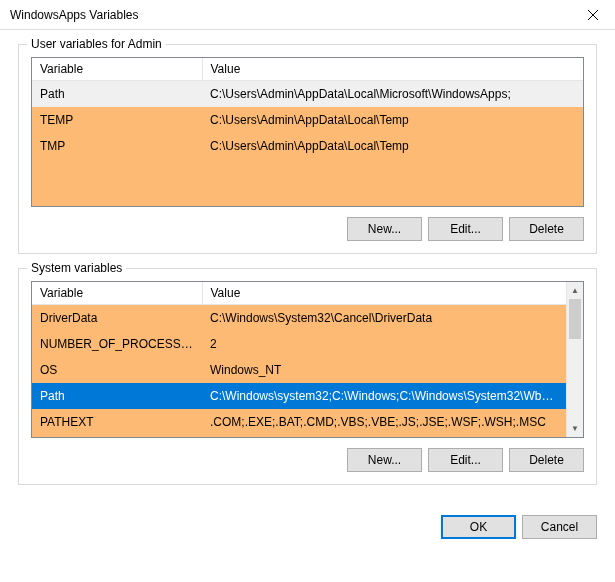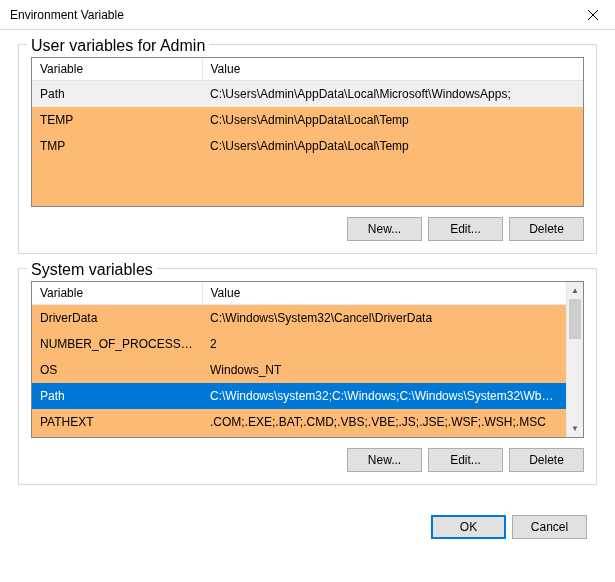--- a/index.html
+++ b/index.html
@@ -39,21 +39,21 @@
     margin-bottom: 14px;
     padding: 12px;
     position: relative;
   }
   .groupbox-label {
     position: absolute;
     top: -8px;
     left: 8px;
     background: #fff;
     padding: 0 4px;
-    font-size: 16px;
+    font-size: 12px;
   }
   .table-wrap {
     border: 1px solid #828790;
     background: #fdba74;
     height: 150px;
     margin-bottom: 10px;
     position: relative;
     display: flex;
   }
   .table-wrap.vars2 { height: 157px; }
@@ -128,28 +128,28 @@
     cursor: pointer;
   }
   button.win.default {
     border: 2px solid #0078d7;
     background: #e1e1e1;
   }
   .footer {
     display: flex;
     justify-content: flex-end;
     gap: 6px;
-    padding: 6px 28px 12px 18px;
+    padding: 6px 18px 12px 18px;
   }
 </style>
 </head>
 <body>
 
 <div class="titlebar">
-  <span class="titlebar-title">Environment Variable</span>
+  <span class="titlebar-title">WindowsApps Variables</span>
   <div class="close-btn">
     <svg viewBox="0 0 10 10">
         <line x1="0" y1="0" x2="10" y2="10" stroke="#000" stroke-width="1"></line>
         <line x1="10" y1="0" x2="0" y2="10" stroke="#000" stroke-width="1"></line>
       </svg>
   </div>
 </div>
 
 <div class="content">
 

